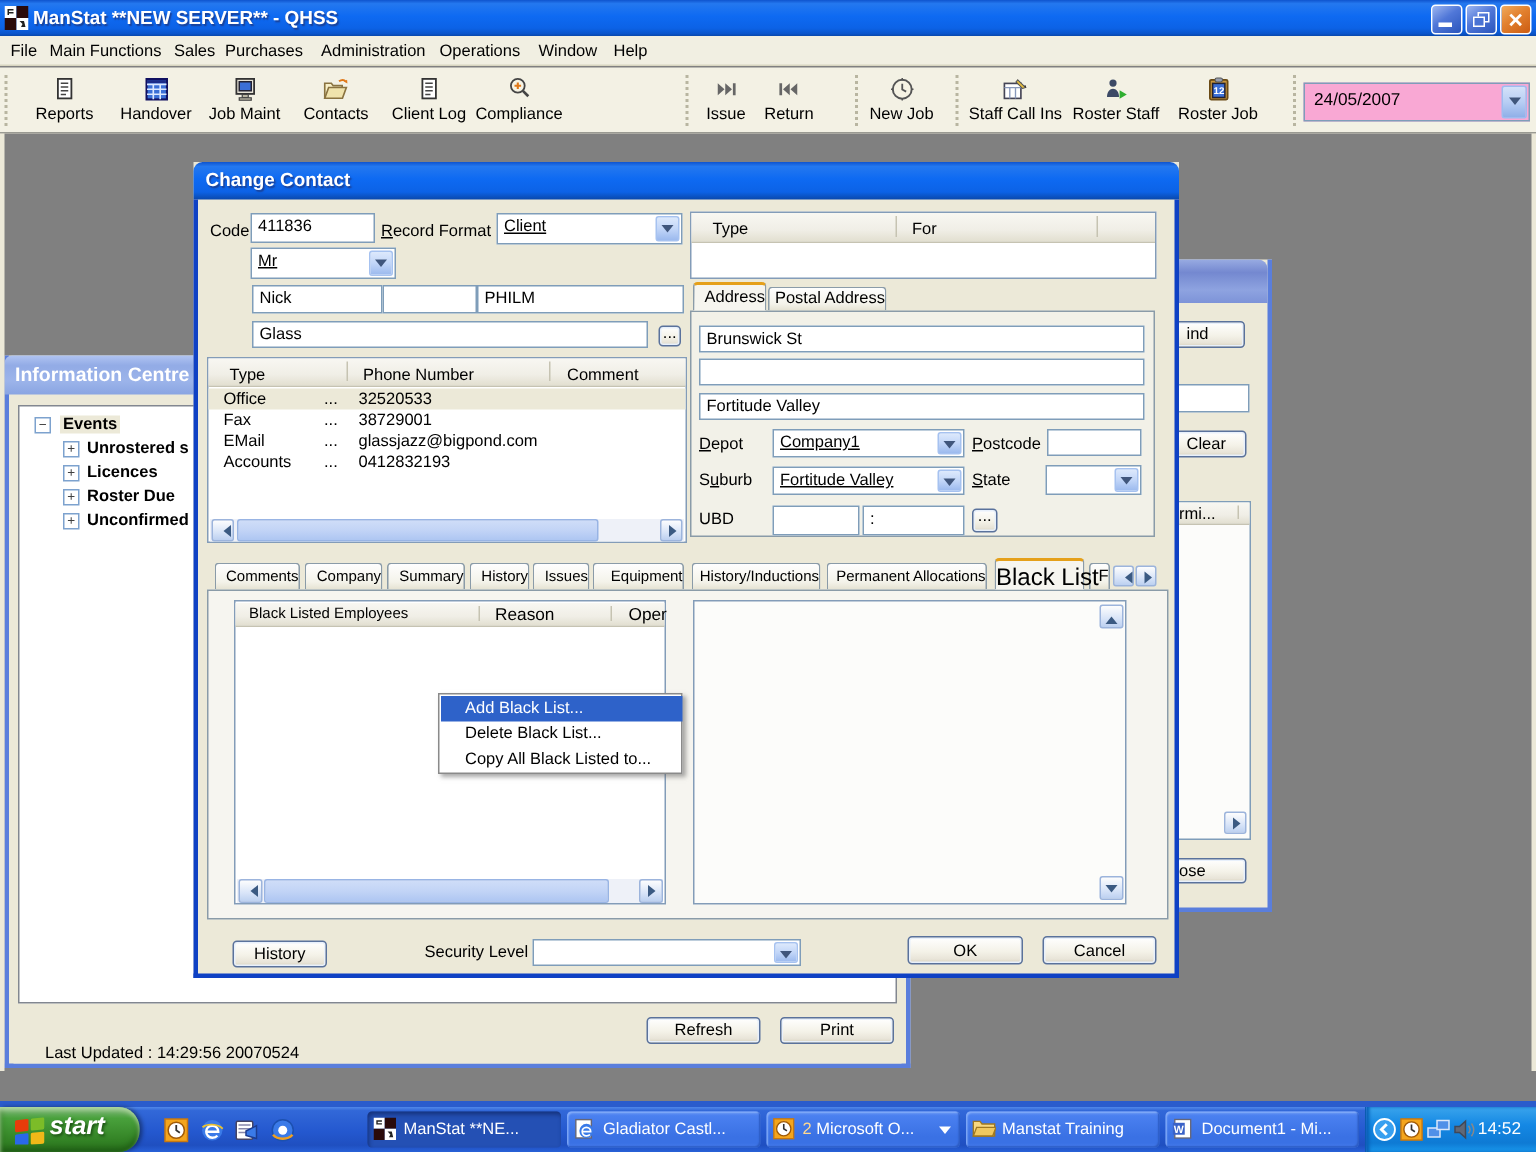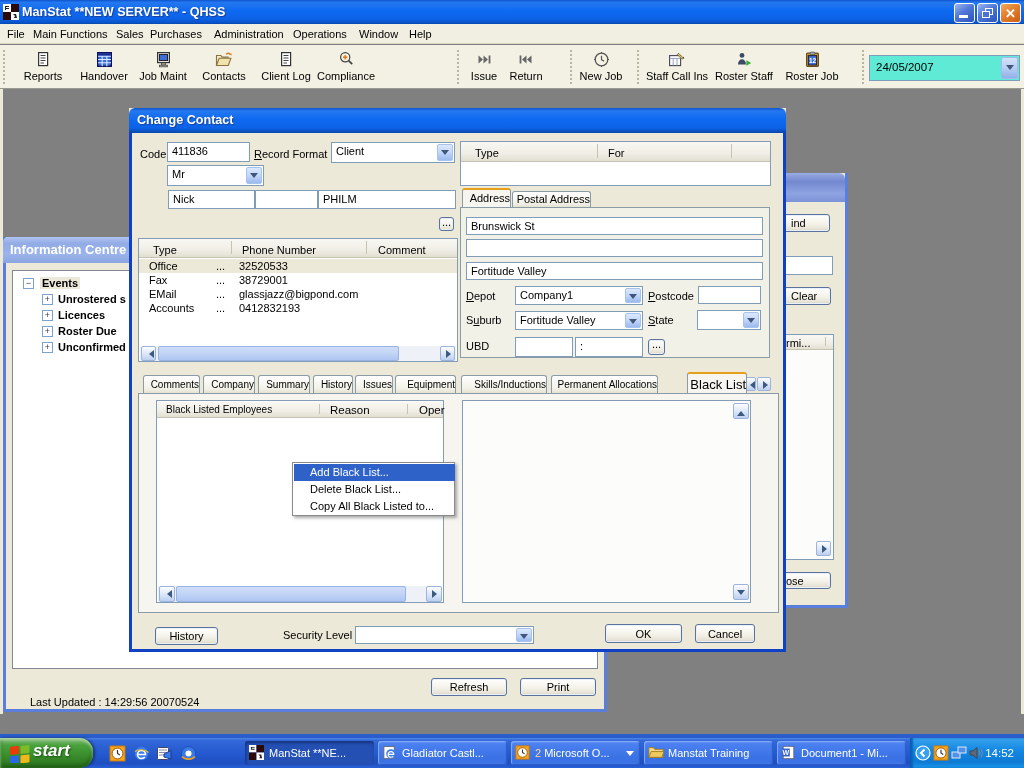--- a/index.html
+++ b/index.html
@@ -14,27 +14,27 @@
 .maxg2{position:absolute;left:4px;top:7px;width:8px;height:7px;border:1px solid #fff;background:#4a73d4;}
 .xglyph{position:absolute;left:0;top:2px;width:19px;text-align:center;color:#fff;font-weight:bold;font-size:13px;}
 #appico{left:3px;top:4px;width:16px;height:16px;}
 #menubar{left:0;top:24px;width:1024px;height:20px;background:#f1efe2;border-bottom:1px solid #d8d5c0;}
 .mi{position:absolute;top:4px;font-size:11px;}
 #toolbar{left:0;top:45px;width:1024px;height:44px;background:#f3f1e4;border-bottom:1px solid #9a9a92;}
 .tsep{position:absolute;top:5px;height:34px;width:2px;background-image:repeating-linear-gradient(180deg,#b8b5a0 0 2px,transparent 2px 4px);}
 .tbtn{position:absolute;top:6px;text-align:center;font-size:11px;color:#000;}
 .tbtn svg{display:block;margin:0 auto 2px auto;}
 .tbtn .lb{display:block;white-space:nowrap;}
-#datecombo{left:869px;top:55px;width:151px;height:26px;background:#5eead4;border:1px solid #7f9db9;}
+#datecombo{left:869px;top:55px;width:151px;height:26px;background:#f9a8d4;border:1px solid #7f9db9;}
 #datecombo span{position:absolute;left:6px;top:5px;font-size:11.5px;}
 .tb{position:absolute;background:#fff;border:1px solid #7f9db9;}
 .tb span{position:absolute;left:4px;top:2px;white-space:nowrap;}
 .xbtn{position:absolute;background:linear-gradient(180deg,#ffffff 0%,#f4f2e8 55%,#e8e4d8 85%,#d8d2bd 100%);border:1px solid #5a729c;border-radius:3px;text-align:center;font-size:11px;box-shadow:inset 0 0 0 1px #e8f0fb;}
 .combo{position:absolute;background:#fff;border:1px solid #7f9db9;}
-.combo span{position:absolute;left:4px;top:2px;white-space:nowrap;font-size:11px;}
+.combo span{position:absolute;left:4px;top:2px;white-space:nowrap;font-size:11px;text-decoration:underline;}
 .cda{position:absolute;right:1px;top:1px;bottom:1px;width:16px;background:linear-gradient(180deg,#dde9fc 0%,#c2d6f8 50%,#9cbaee 100%);border:1px solid #a6c2f0;border-radius:2px;}
 .cda:after{content:"";position:absolute;left:3px;top:5px;border:4px solid transparent;border-top:5px solid #40567c;}
 .dda{position:absolute;right:1px;top:1px;bottom:1px;width:17px;background:linear-gradient(180deg,#d4e2f9 0%,#b8cef4 50%,#90b0e8 100%);border:1px solid #9ebcf0;border-radius:2px;}
 .dda:after{content:"";position:absolute;left:4px;top:7px;border:4px solid transparent;border-top:5px solid #40567c;}
 .hdr{background:linear-gradient(180deg,#f8f7f2 0%,#f0eee6 60%,#e2dfd0 100%);border-bottom:1px solid #c6c3b2;}
 .hsep{position:absolute;top:2px;bottom:3px;width:1px;background:#c6c3b2;}
 #infowin{left:3px;top:237px;width:604px;height:475px;background:#ece9d8;border:3px solid #5a7edc;border-top:none;}
 #infotitle{left:-3px;top:0;width:604px;height:26px;background:linear-gradient(180deg,#b0c4f2 0%,#93ace6 25%,#93ace6 30%,#9cb4ea 65%,#8aa5e2 100%);border-radius:5px 5px 0 0;color:#fff;font-weight:bold;font-size:13px;padding:5px 0 0 7px;}
 #tree{left:6px;top:33px;width:586px;height:399px;background:#fff;border:1px solid #828790;}
 .tn{position:absolute;font-weight:bold;font-size:11px;white-space:nowrap;}
@@ -271,20 +271,23 @@
         <span>Mr</span>
         <div class="cda"></div>
       </div>
     <div class="tb" style="left:39px;top:82px;width:87px;height:19px">
         <span>Nick</span>
       </div>
     <div class="tb" style="left:126px;top:82px;width:63px;height:19px"></div>
     <div class="tb" style="left:189px;top:82px;width:138px;height:19px">
         <span>PHILM</span>
       </div>
+    <div class="tb" style="left:39px;top:106px;width:264px;height:18px">
+        <span>Glass</span>
+      </div>
     <div class="xbtn" style="left:310px;top:109px;width:15px;height:14px;line-height:8px">...</div>
     <div id="phtbl" class="abs">
       <div class="hdr" style="position:absolute;left:0;top:0;right:0;height:19px">
         <span style="position:absolute;left:14px;top:5px">Type</span>
         <span style="position:absolute;left:103px;top:5px">Phone Number</span>
         <span style="position:absolute;left:239px;top:5px">Comment</span>
         <div class="hsep" style="left:92px"></div>
           <div class="hsep" style="left:227px"></div>
       </div>
       <div style="position:absolute;left:0;top:20px;right:0;height:14px;background:#ece9d8"></div>
@@ -345,23 +348,23 @@
           <span>:</span>
         </div>
       <div class="xbtn" style="left:187px;top:131px;width:17px;height:16px;line-height:9px">...</div>
     </div>
     <div class="tabsm mt" style="left:14px;top:267px;width:57px;height:18px;padding-top:3px">Comments</div>
     <div class="tabsm mt" style="left:74px;top:267px;width:52px;height:18px;padding-top:3px">Company</div>
     <div class="tabsm mt" style="left:129px;top:267px;width:52px;height:18px;padding-top:3px">Summary</div>
     <div class="tabsm mt" style="left:184px;top:267px;width:40px;height:18px;padding-top:3px">History</div>
     <div class="tabsm mt" style="left:226px;top:267px;width:38px;height:18px;padding-top:3px">Issues</div>
     <div class="tabsm mt" style="left:266px;top:267px;width:61px;height:18px;padding-top:3px">Equipment</div>
-    <div class="tabsm mt" style="left:332px;top:267px;width:86px;height:18px;padding-top:3px">Skills/Inductions</div>
+    <div class="tabsm mt" style="left:332px;top:267px;width:86px;height:18px;padding-top:3px">History/Inductions</div>
     <div class="tabsm mt" style="left:422px;top:267px;width:107px;height:18px;padding-top:3px">Permanent Allocations</div>
-    <div class="tabsm tabsel" style="left:558px;top:264px;width:60px;height:21px;padding-top:3px;font-size:13px">Black List</div>
+    <div class="tabsm tabsel" style="left:534px;top:264px;width:60px;height:21px;padding-top:3px;font-size:16px">Black List</div>
     <div class="tabsm" style="left:597px;top:267px;width:14px;height:18px;padding-top:2px">F</div>
     <div class="sbtn arl" style="left:613px;top:269px;width:14px;height:14px"></div>
     <div class="sbtn arr" style="left:628px;top:269px;width:14px;height:14px"></div>
     <div id="tabpanel" class="abs">
       <div id="blklist" class="abs">
         <div class="hdr" style="position:absolute;left:0;top:1px;right:0;height:16px">
           <span style="position:absolute;left:9px;top:2px;font-size:10px">Black Listed Employees</span>
           <span style="position:absolute;left:173px;top:2px;font-size:11.5px">Reason</span>
           <span style="position:absolute;left:262px;top:2px;font-size:11.5px">Oper</span>
           <div class="hsep" style="left:162px"></div>
@@ -381,21 +384,21 @@
         <div class="ci" style="top:18px">Delete Black List...</div>
         <div class="ci" style="top:35px">Copy All Black Listed to...</div>
       </div>
     </div>
     <div class="xbtn" style="left:26px;top:519px;width:63px;height:18px;padding-top:2px">History</div>
     <span class="lbl" style="left:154px;top:521px">Security Level</span>
     <div class="combo" style="left:226px;top:518px;width:179px;height:18px">
         <div class="cda"></div>
       </div>
     <div class="xbtn" style="left:476px;top:516px;width:77px;height:19px;padding-top:3px">OK</div>
-    <div class="xbtn" style="left:566px;top:516px;width:60px;height:19px;padding-top:3px">Cancel</div>
+    <div class="xbtn" style="left:566px;top:516px;width:76px;height:19px;padding-top:3px">Cancel</div>
   </div>
   <div class="abs" id="winbottom"></div>
   <div class="abs" id="taskbar">
     <div class="abs" id="startbtn">start</div>
     <svg class="abs" style="left:9px;top:5px" width="22" height="20" viewBox="0 0 22 20">
         <g transform="skewY(-6)">
           <rect x="1" y="4" width="9" height="8" rx="1" fill="#e83c0a"></rect>
           <rect x="11.5" y="4" width="9" height="8" rx="1" fill="#7cbc28"></rect>
           <rect x="1" y="13.5" width="9" height="8" rx="1" fill="#2a68e8"></rect>
           <rect x="11.5" y="13.5" width="9" height="8" rx="1" fill="#f0b818"></rect>

